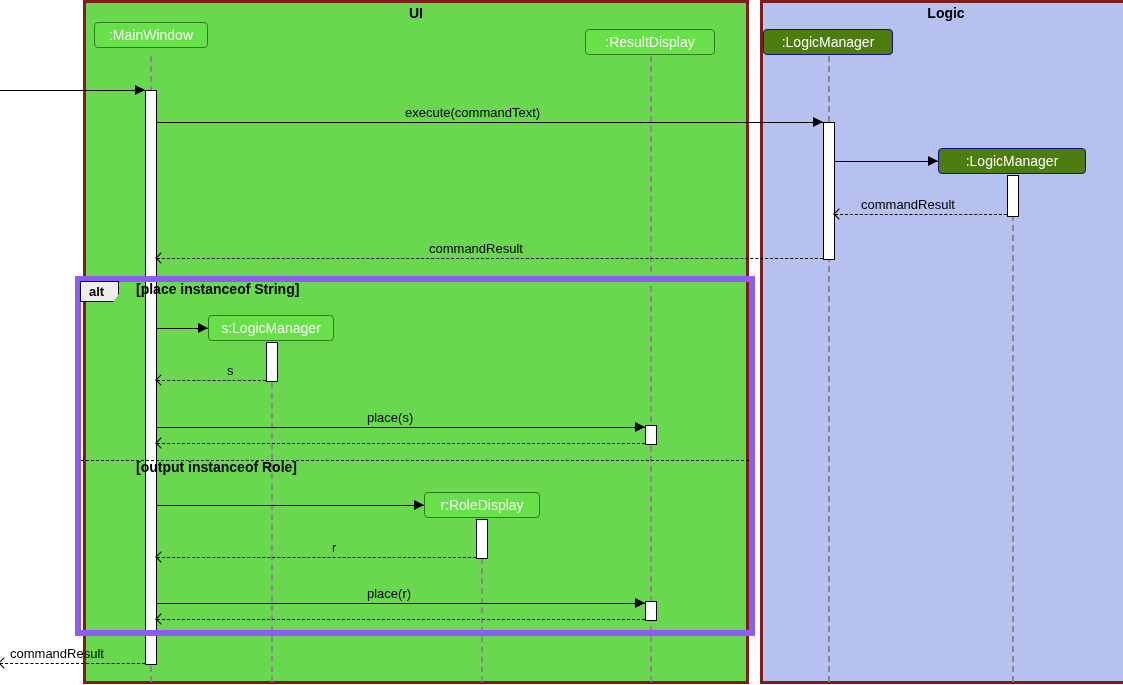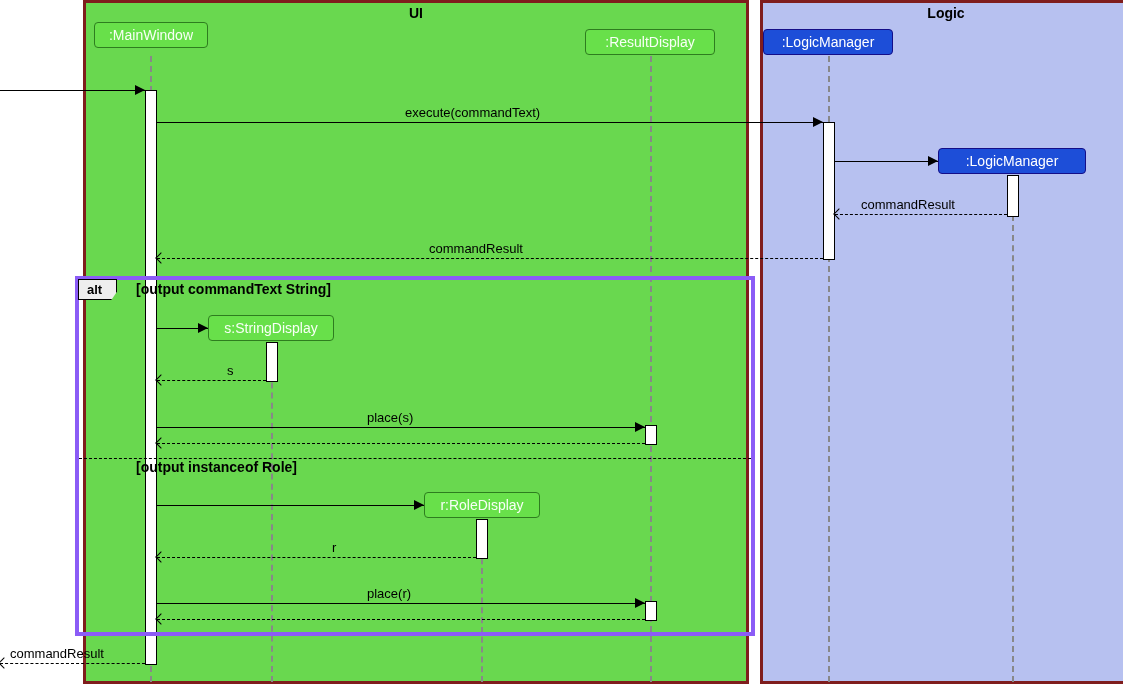--- a/index.html
+++ b/index.html
@@ -3,30 +3,30 @@
 <meta charset="utf-8">
 <style>
   * { box-sizing: border-box; margin: 0; padding: 0; }
   body { font-family: Arial, sans-serif; font-size: 13px; width: 1123px; height: 685px; position: relative; background: #fff; }
   .package { position: absolute; border: 3px solid #7f1d1d; }
   .package-label { position: absolute; top: 2px; font-weight: bold; font-size: 14px; left: 50%; transform: translateX(-50%); }
   .ui-bg { background: #69d84f; }
   .logic-bg { background: #b7c1f0; }
   .lifeline-head { position: absolute; border: 1px solid #000; padding: 4px 10px; border-radius: 4px; color: #fff; font-size: 14px; white-space: nowrap; text-align: center; }
   .ui-head { background: #68e04a; border-color: #2e7d1f; color: #f8fff6; }
-  .logic-head { background: #1d4ed8; border-color: #140e88; }
+  .logic-head { background: #4d7c0f; border-color: #140e88; }
   .lifeline { position: absolute; width: 0; border-left: 2px dashed #888; }
   .activation { position: absolute; background: #fff; border: 1px solid #000; width: 12px; }
   .msg-label { position: absolute; white-space: nowrap; font-size: 13px; }
   .arrow-line { position: absolute; height: 0; border-top: 1px solid #000; }
   .arrow-dash { border-top: 1px dashed #000; }
   .arrow-head-solid { position: absolute; width: 0; height: 0; border-left: 10px solid #000; border-top: 5px solid transparent; border-bottom: 5px solid transparent; }
   .arrow-head-open { position: absolute; width: 8px; height: 8px; border-top: 1px solid #000; border-right: 1px solid #000; transform: rotate(45deg); }
   .arrow-head-open.left { transform: rotate(-135deg); }
-  .frame { position: absolute; border: 4px solid #8b5cf6; }
+  .frame { position: absolute; border: 6px solid #8b5cf6; }
   .frame-label { position: absolute; top: -1px; left: -1px; background: #eee; border: 1px solid #000; padding: 2px 14px 2px 8px; font-weight: bold; font-size: 13px; clip-path: polygon(0 0, 100% 0, 100% 60%, 85% 100%, 0 100%); }
   .guard { position: absolute; font-weight: bold; font-size: 14px; }
   .frame-sep { position: absolute; width: 100%; height: 0; border-top: 1px dashed #000; }
 </style>
 </head>
 <body>
 
 <div class="package ui-bg" style="left:83px; top:0; width:666px; height:684px;">
   <div class="package-label">UI</div>
 </div>
@@ -41,21 +41,21 @@
 <div class="lifeline-head ui-head" style="left:585px; top:29px; width:130px;">
   <span>:ResultDisplay</span>
 </div>
 <div class="lifeline-head logic-head" style="left:763px; top:29px; width:130px;">
   <span>:LogicManager</span>
 </div>
 <div class="lifeline-head logic-head" style="left:938px; top:148px; width:148px;">
   <span>:LogicManager</span>
 </div>
 <div class="lifeline-head ui-head" style="left:208px; top:315px; width:126px;">
-  <span>s:StringDisplay</span>
+  <span>s:LogicManager</span>
 </div>
 <div class="lifeline-head ui-head" style="left:424px; top:492px; width:116px;">
   <span>r:RoleDisplay</span>
 </div>
 
 <div class="lifeline" style="left:150px; top:56px; height:626px;"></div>
 <div class="lifeline" style="left:650px; top:56px; height:626px;"></div>
 <div class="lifeline" style="left:828px; top:56px; height:626px;"></div>
 <div class="lifeline" style="left:1012px; top:175px; height:507px;"></div>
 <div class="lifeline" style="left:271px; top:342px; height:340px;"></div>
@@ -94,21 +94,21 @@
 <div style="position:absolute; left:157px; top:258px; width:666px;">
   <div class="msg-label" style="left:272px; top:-17px;">commandResult</div>
   <div class="arrow-line arrow-dash" style="width:666px; top:0;"></div>
   <div class="arrow-head-open left" style="left:0px; top:-4px;"></div>
 </div>
 
 <div class="frame" style="left:75px; top:276px; width:680px; height:360px;">
   <div class="frame-label">alt</div>
   <div class="frame-sep" style="top:178px;"></div>
 </div>
-<div class="guard" style="left:136px; top:281px;">[output commandText String]</div>
+<div class="guard" style="left:136px; top:281px;">[place instanceof String]</div>
 <div class="guard" style="left:136px; top:459px;">[output instanceof Role]</div>
 
 <div style="position:absolute; left:157px; top:328px; width:51px;">
   <div class="arrow-line" style="width:51px; top:0;"></div>
   <div class="arrow-head-solid" style="left:41px; top:-5px;"></div>
 </div>
 
 <div style="position:absolute; left:157px; top:380px; width:109px;">
   <div class="msg-label" style="left:70px; top:-17px;">s</div>
   <div class="arrow-line arrow-dash" style="width:109px; top:0;"></div>

